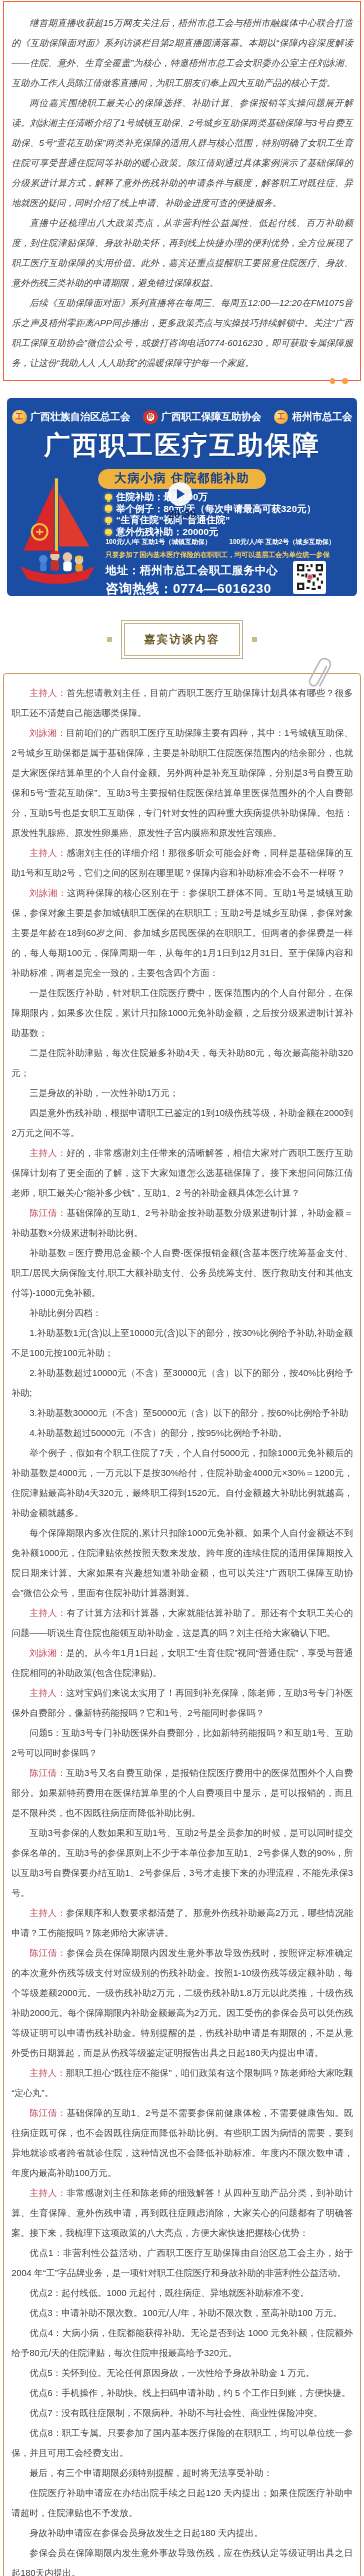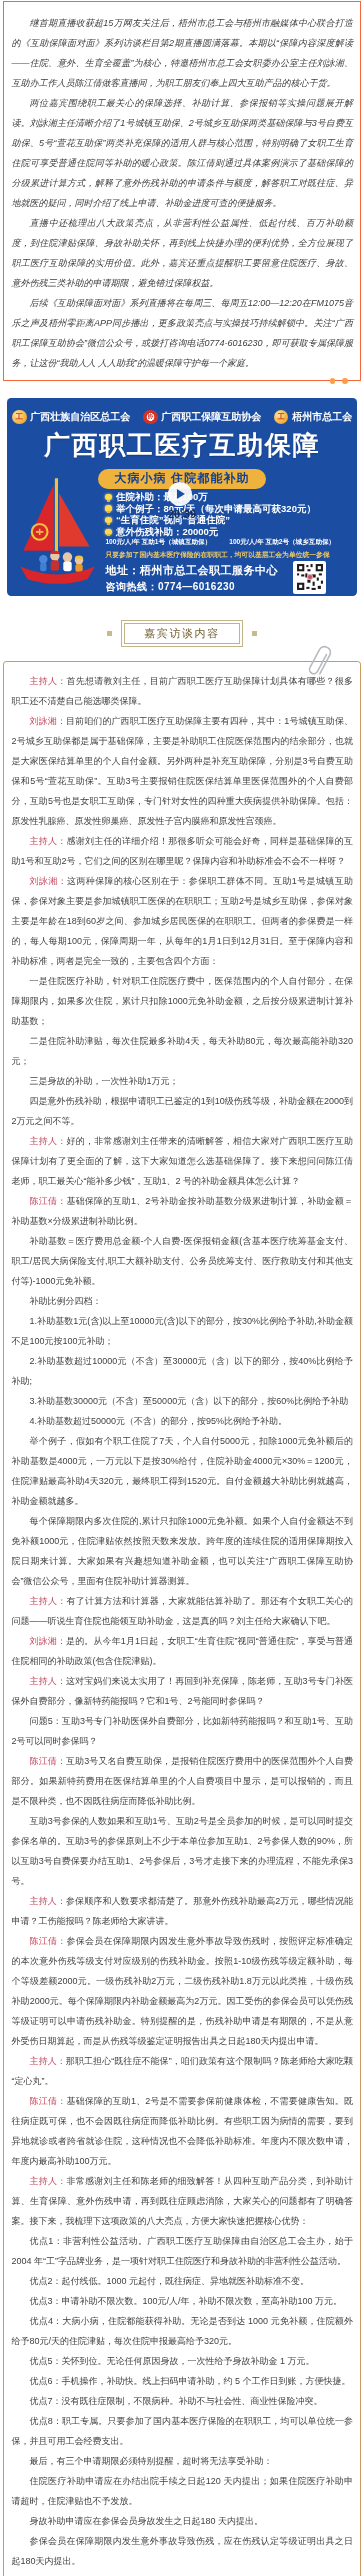--- a/index.html
+++ b/index.html
@@ -33,36 +33,36 @@
   .bullets li{display:flex;align-items:center;gap:4.2px;font-size:9.5px;font-weight:800;
     line-height:11.6px;white-space:nowrap;}
   .bulb{width:6.3px;height:6.3px;border-radius:50%;background:#ffd94d;box-shadow:0 0 2.6px #ffe27a;
     position:relative;flex:0 0 auto;}
   .bulb::after{content:"";position:absolute;left:1.6px;top:5.8px;width:3.2px;height:2.1px;background:#e8b33c;}
   .plans-row{position:absolute;left:98px;top:50px;right:6.3px;display:flex;gap:18px;
     font-size:6.6px;font-weight:700;white-space:nowrap;}
   .eligibility{position:absolute;left:98px;top:62px;right:6.3px;font-size:6.8px;font-weight:700;
     color:#f3c95f;white-space:nowrap;}
   .address{position:absolute;left:98px;top:75px;font-size:11px;font-weight:800;letter-spacing:0.5px;}
-  .hotline{position:absolute;left:98px;top:92px;font-size:10px;font-weight:800;letter-spacing:0.5px;}
+  .hotline{position:absolute;left:98px;top:92px;font-size:13px;font-weight:800;letter-spacing:0.5px;}
   .qr{position:absolute;right:30.5px;top:73px;width:33px;height:33px;background:#fff;border-radius:2.1px;
     display:grid;place-items:center;}
   .play-overlay{position:absolute;left:50%;top:84px;transform:translateX(-50%);
     display:flex;flex-direction:column;z-index:3;}
   .play-btn{width:24px;height:24px;border-radius:50%;background:rgba(255,255,255,.92);
     display:grid;place-items:center;cursor:pointer;}
   .play-tri{width:0;height:0;border-left:8.4px solid #1b4ea3;border-top:5.3px solid transparent;
     border-bottom:5.3px solid transparent;margin-left:2.1px;}
   .duration{margin-top:2.1px;font-size:11px;font-weight:800;color:#1a2a55;}
 
   
   .section-header{margin:24px auto 0;display:flex;align-items:center;justify-content:center;gap:9.5px;}
   .sh-sq{width:4.7px;height:4.7px;background:#c9ba8e;}
   .sh-box{border:0.5px solid #c3b387;padding:2.1px;background:#fff;}
-  .sh-inner{border:0.5px solid #c3b387;padding:2px 19px;font-size:11px;font-weight:400;
+  .sh-inner{border:0.5px solid #c3b387;padding:8px 19px;font-size:11px;font-weight:700;
     color:#6d5b2b;letter-spacing:1.6px;white-space:nowrap;}
 
   
   .transcript-box{position:relative;margin:13.7px 2.6px 0 3.2px;border:1.1px solid #c79a5f;border-radius:3.2px;
     padding:9.5px 7.4px 10.5px;box-sizing:border-box;min-height:1855px;}
   .transcript-box .para{color:#3f3f3f;}
   .speaker{color:#c2445a;}
   .speaker::after{content:"：";}
   .paperclip{position:absolute;top:-18px;right:33px;width:18px;height:35px;z-index:2;
     transform:rotate(28deg);}

